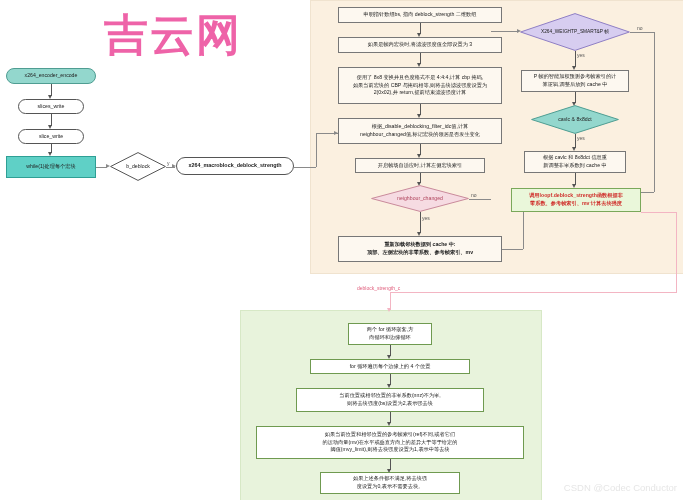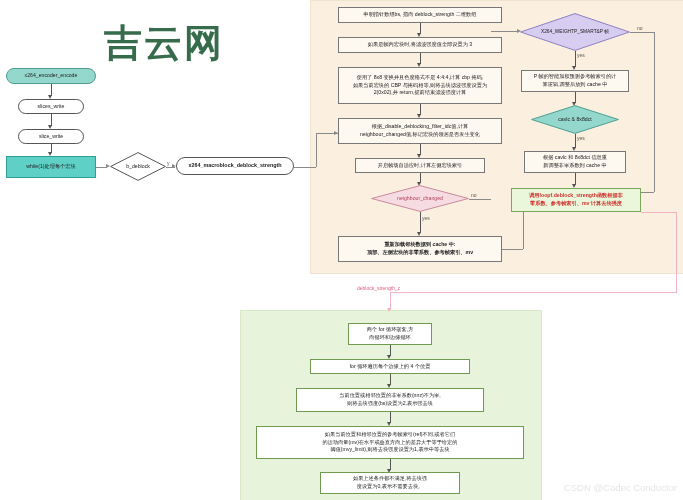--- a/index.html
+++ b/index.html
@@ -6,23 +6,23 @@
   body{
     width:683px;height:500px;position:relative;overflow:hidden;
     background:#ffffff;
     font-family:"Liberation Sans","DejaVu Sans",sans-serif;
     font-size:5.2px;color:#222;
   }
   .stage{position:absolute;left:0;top:0;width:683px;height:500px;}
 
   
   .wm-top{
-    position:absolute;left:104px;top:18px;
-    font-size:38px;font-weight:bold;letter-spacing:2px;
-    color:#14532d;opacity:.85;white-space:nowrap;
+    position:absolute;left:104px;top:6px;
+    font-size:44px;font-weight:bold;letter-spacing:2px;
+    color:#ec4899;opacity:.85;white-space:nowrap;
     font-family:"DejaVu Sans",sans-serif;
   }
   .wm-bottom{
     position:absolute;right:6px;bottom:7px;
     font-size:9.5px;color:#e6e6e6;white-space:nowrap;
     font-family:"Liberation Sans",sans-serif;
   }
 
   
   .panel{position:absolute;}

